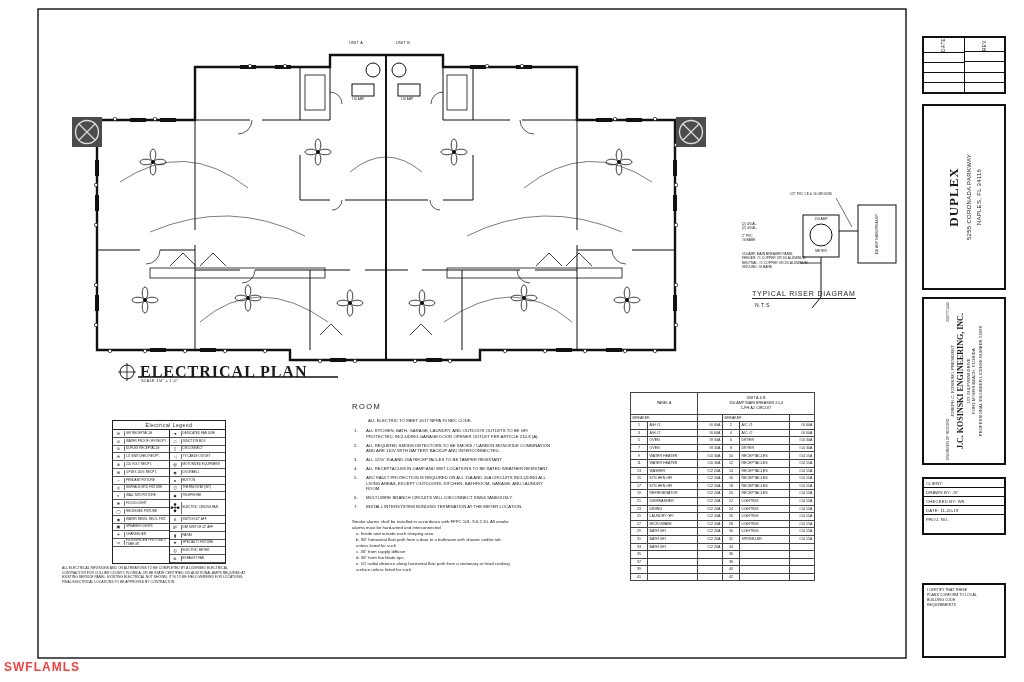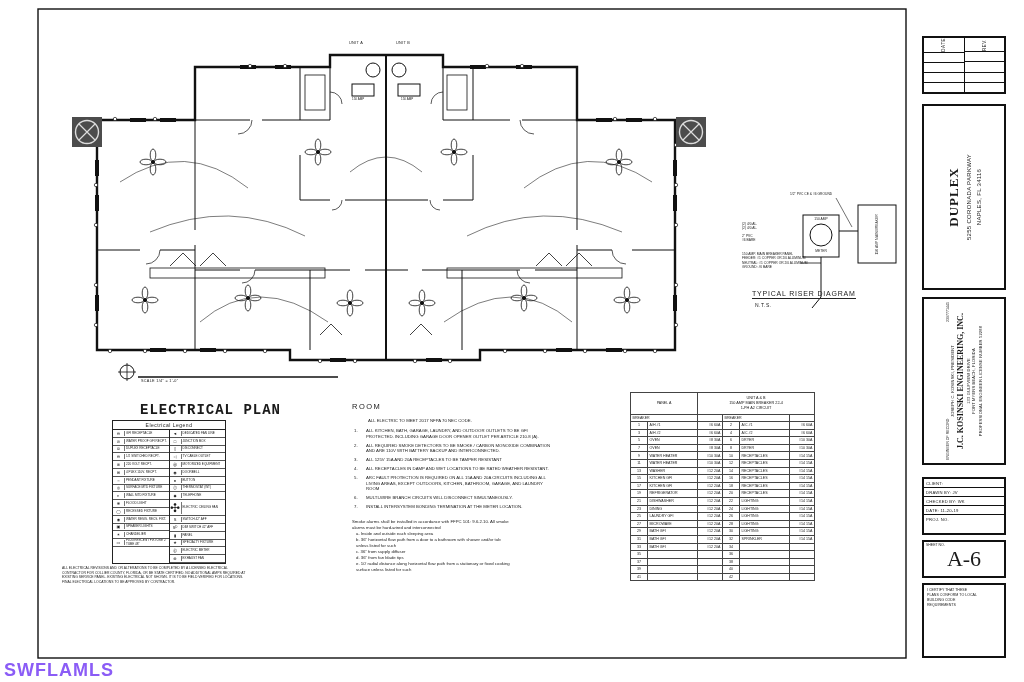--- a/index.html
+++ b/index.html
@@ -3,21 +3,21 @@
 <meta charset="utf-8">
 <style>
   html,body{margin:0;padding:0;background:#fff;}
   .sheet{position:relative;width:1024px;height:682px;background:#fff;overflow:hidden;
          font-family:"Liberation Sans",sans-serif;color:#1a1a1a;}
   .abs{position:absolute;}
   svg{display:block;}
   
   .t3{font-size:3.3px;line-height:1.3;}
   
-  .plan-title{font-family:Liberation Mono, monospace;font-weight:bold;font-size:14px;letter-spacing:1px;margin-top:39px;}
+  .plan-title{font-family:Liberation Serif, serif;font-weight:bold;font-size:16px;letter-spacing:1px;}
   .plan-scale{font-size:3.8px;letter-spacing:.3px;}
   .unit-label{font-size:3.8px;letter-spacing:.3px;}
   .amp-label{font-size:3px;}
   
   .notes{width:215px;}
   .notes-title{font-size:7.5px;letter-spacing:1.5px;}
   .notes-intro{margin:7px 0 5px 16px;font-size:4.3px;}
   .note-item{display:flex;margin:0 0 3px 2px;}
   .note-item .num{width:12px;font-size:4.3px;flex:none;}
   .note-item .txt{width:190px;font-size:4.3px;line-height:1.35;}
@@ -63,21 +63,21 @@
   .duplex-name{font-family:"Liberation Serif",serif;font-weight:bold;font-size:13px;letter-spacing:1px;}
   .duplex-addr{font-size:6px;margin-top:4px;letter-spacing:.3px;}
   .eng-line{font-size:4px;letter-spacing:.2px;}
   .eng-top{display:flex;justify-content:space-between;width:158px;margin:0 auto;font-size:3.6px;}
   .eng-firm{font-family:"Liberation Serif",serif;font-weight:bold;font-size:8px;margin:1px 0;}
   .info-row{font-size:4.2px;border-bottom:.8px solid #111;padding:1.5px 2px;letter-spacing:.2px;}
   .info-row:last-child{border-bottom:none;}
   .sheet-no-label{font-size:3.5px;padding:1px 2px;}
   .sheet-no{font-family:"Liberation Serif",serif;font-size:22px;text-align:center;line-height:1;}
   .cert{font-size:3.6px;line-height:1.35;padding:3px;width:52px;}
-  .watermark{font-size:18px;color:#8b5cf6;letter-spacing:1px;font-weight:bold;}
+  .watermark{font-size:12px;color:#ef4444;letter-spacing:1px;font-weight:bold;}
 </style>
 </head>
 <body>
 
 <div class="sheet">
 
   <svg class="abs" style="left:0;top:0" width="1024" height="682" viewBox="0 0 1024 682">
     <defs>
       <g id="fan" stroke="#111" stroke-width=".8" fill="none">
         <ellipse cx="0" cy="-7" rx="2.8" ry="6"></ellipse>
@@ -692,23 +692,19 @@
   </div>
 
   <div class="tb-box" style="top:477px;height:58px">
     <div class="info-row">CLIENT:</div>
     <div class="info-row">DRAWN BY: JV</div>
     <div class="info-row">CHECKED BY: WK</div>
     <div class="info-row">DATE: 11-20-19</div>
     <div class="info-row">PROJ. NO.</div>
   </div>
 
-  <div class="tb-box" style="top:540px;height:38px">
-    <div class="sheet-no-label">SHEET NO.</div>
-    <div class="sheet-no">A-6</div>
-  </div>
 
   <div class="tb-box" style="top:583px;height:75px">
     <div class="cert">I CERTIFY THAT THESE PLANS CONFORM TO LOCAL BUILDING CODE REQUIREMENTS</div>
   </div>
 
   <div class="abs watermark" style="left:4px;top:660px">SWFLAMLS</div>
 </div>
 
 </body></html>

